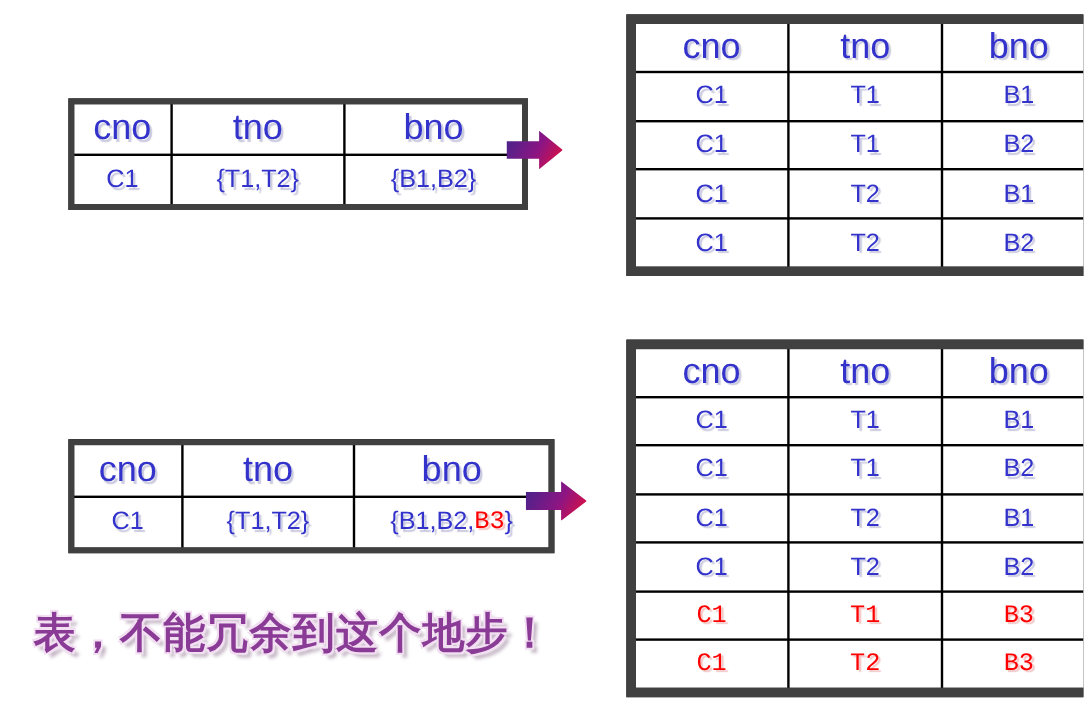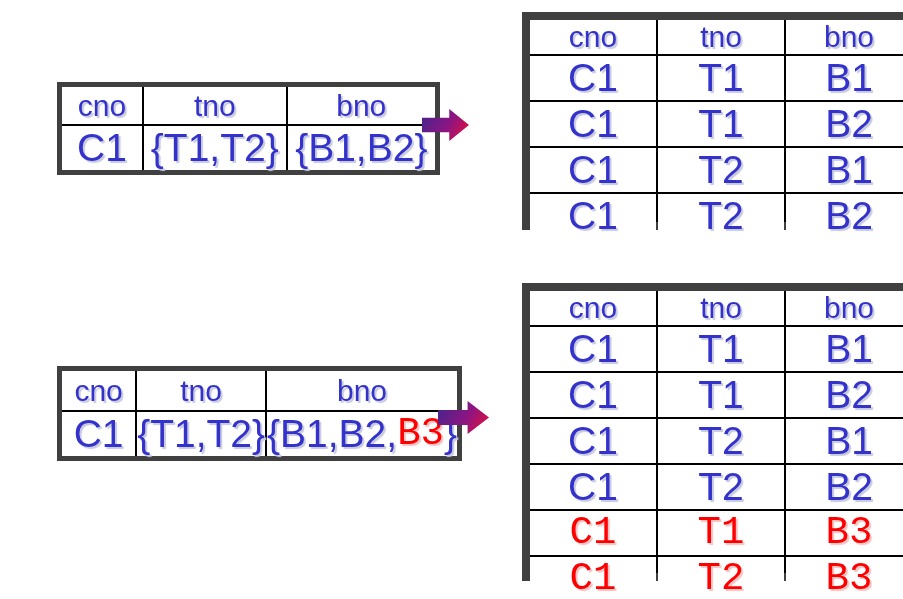--- a/index.html
+++ b/index.html
@@ -8,21 +8,21 @@
     font-family:"Liberation Sans", sans-serif; overflow:hidden;
   }
   
   .tbl {
     position:absolute; display:grid; box-sizing:border-box;
     background:#000; gap:2px; border:8px solid #404040;margin-left:32px;
   }
   .tbl.thick { border-width:5px; }
   .cell {
     background:#fff; display:flex; align-items:center; justify-content:center;
-    color:#3333cc; font-size:39px; white-space:nowrap;
+    color:#3333cc; font-size:21px; white-space:nowrap;
     text-shadow:2px 2px 1px #c9c9df;
   }
   .cell.hdr { font-size:30px; }
   .cell .part { white-space:pre; }
   .red, .cell .red { color:#ff0000; text-shadow:2px 2px 1px #f2c4c4;font-family:Liberation Mono, monospace; }
 
   .src1 { left:25px; top:82px;  width:383px; height:93px;
           grid-template-columns:83fr 147fr 153fr; grid-template-rows:1fr 1fr; }
   .res1 { left:490px; top:12px; width:398px; height:218px;
           grid-template-columns:1fr 1fr 1fr; grid-template-rows:repeat(5,1fr); }
@@ -116,14 +116,15 @@
     <div class="cell">T2</div>
     <div class="cell">B2</div>
     <div class="cell red">C1</div>
     <div class="cell red">T1</div>
     <div class="cell red">B3</div>
     <div class="cell red">C1</div>
     <div class="cell red">T2</div>
     <div class="cell red">B3</div>
   </div>
 
+  <div class="caption">表，不能冗余到这个地步！</div>
 
 </div>
 
 </body></html>

